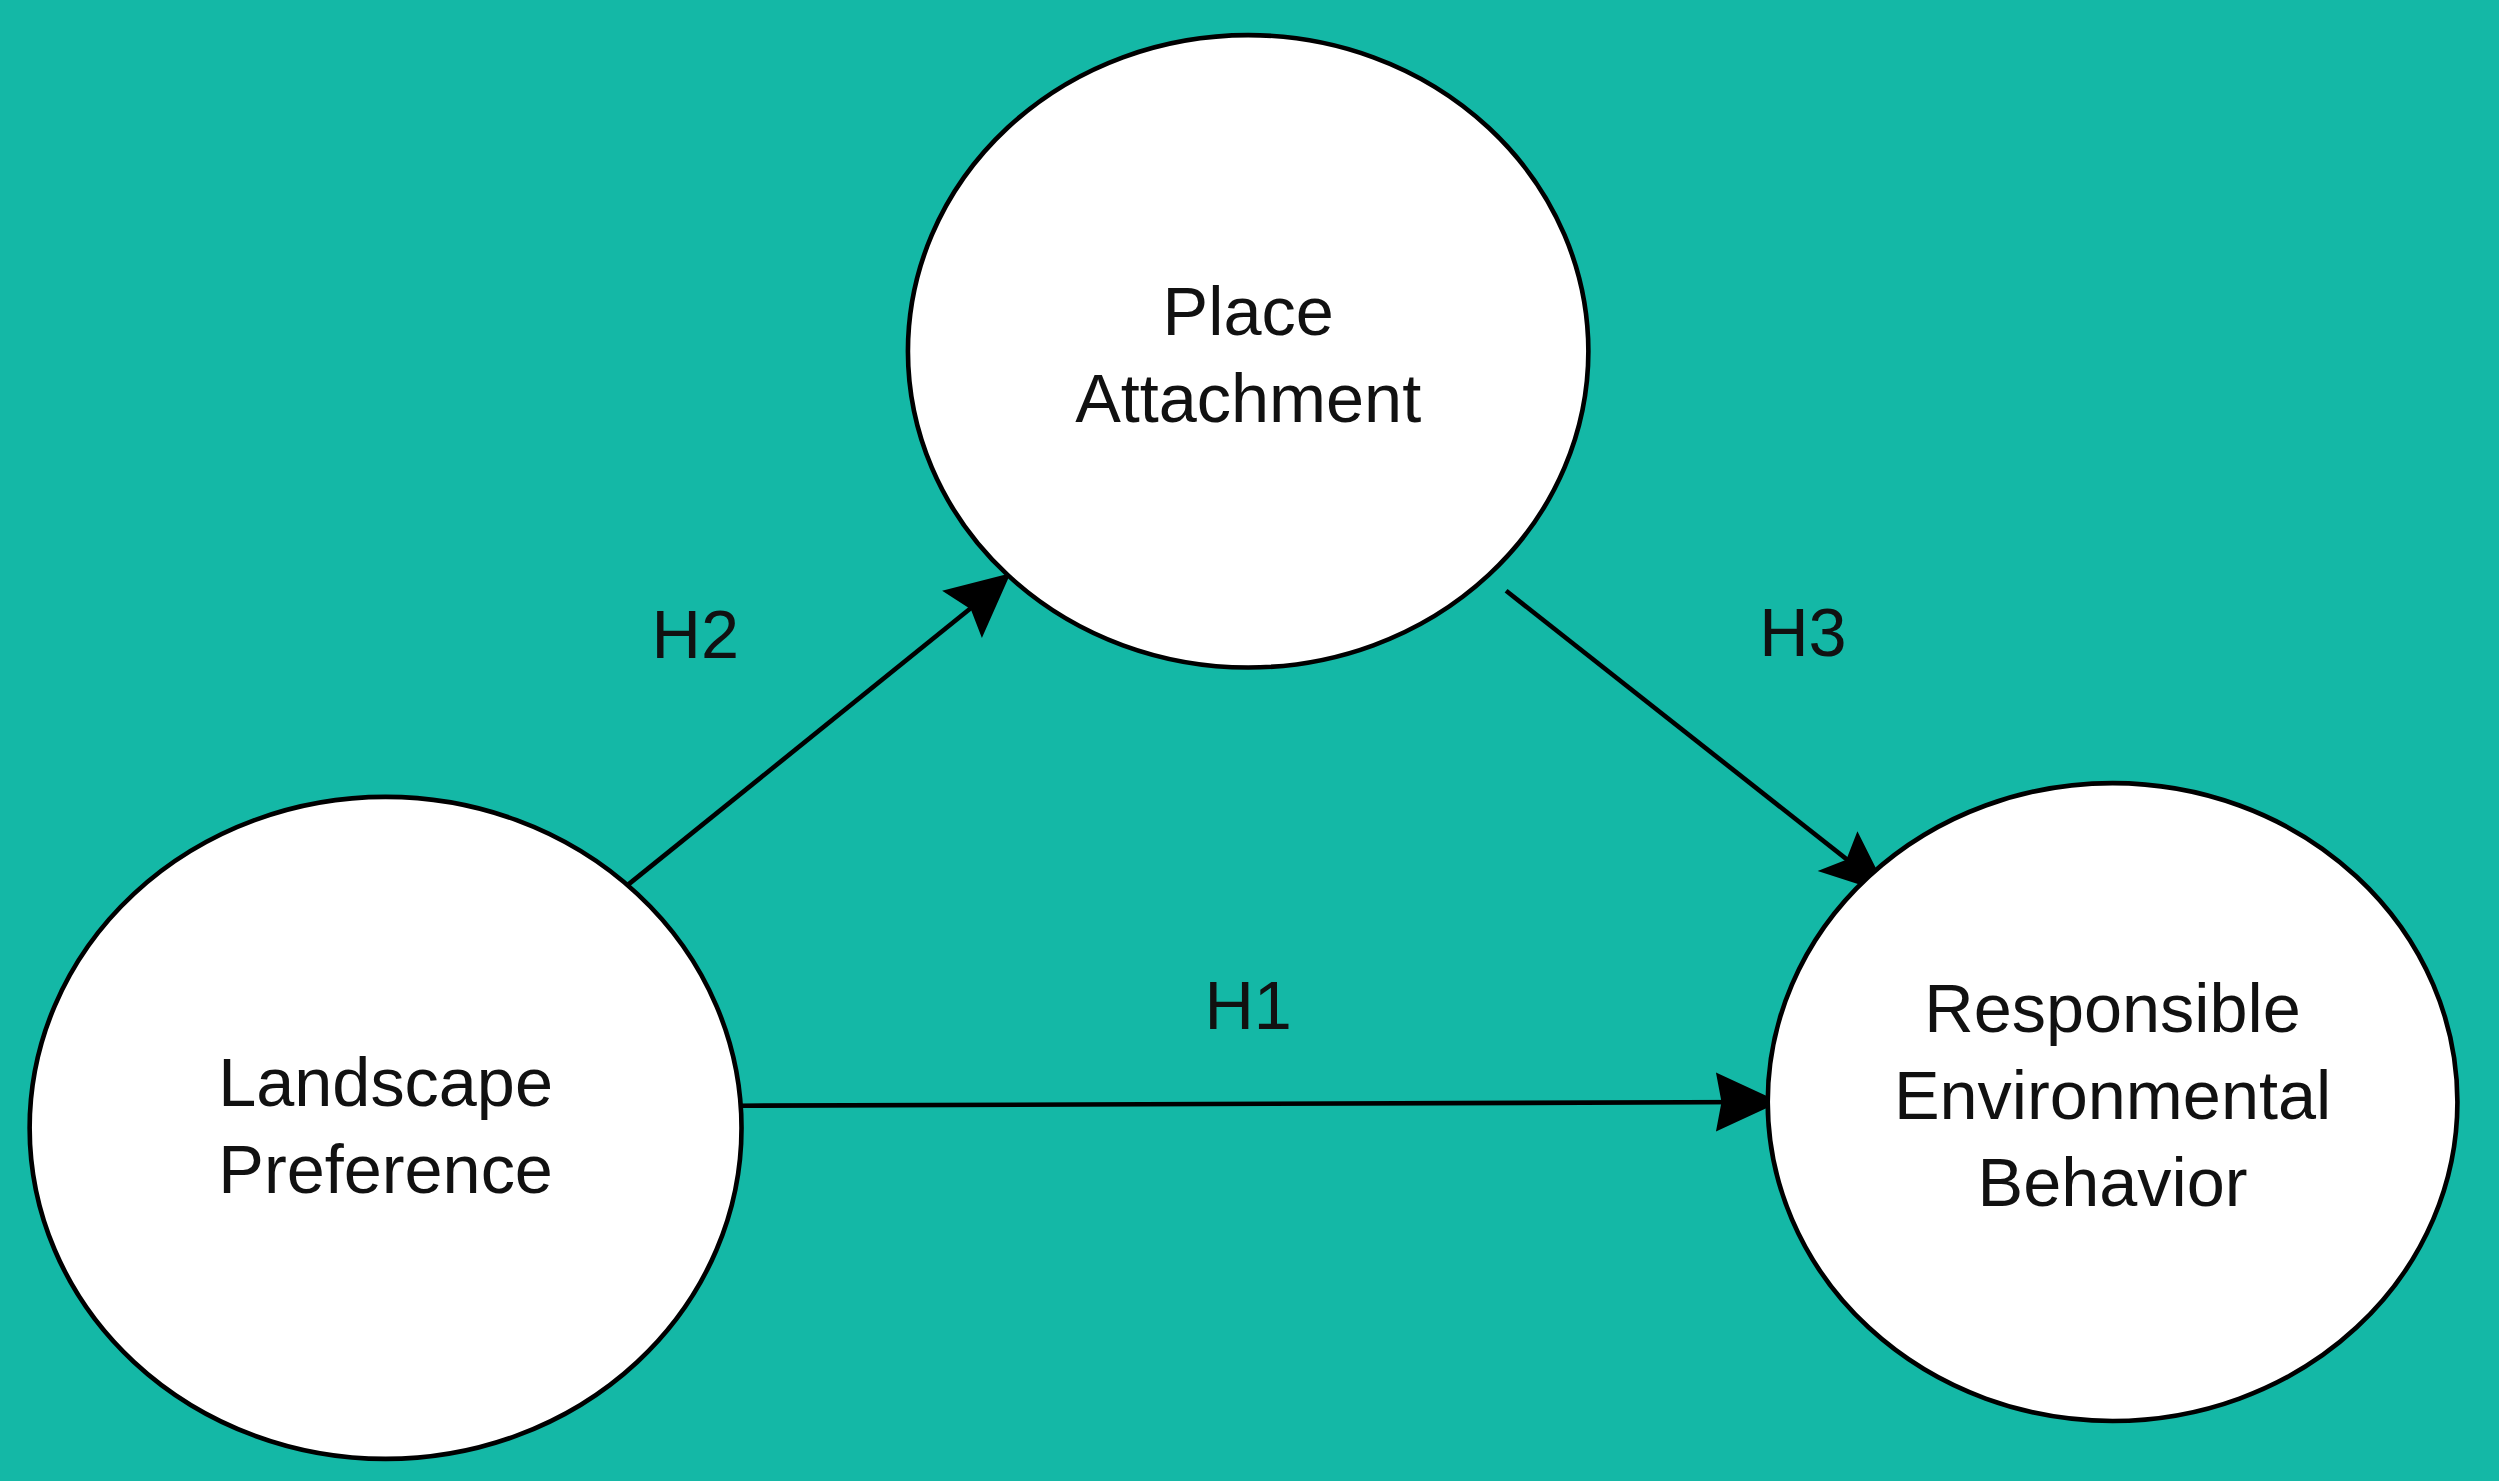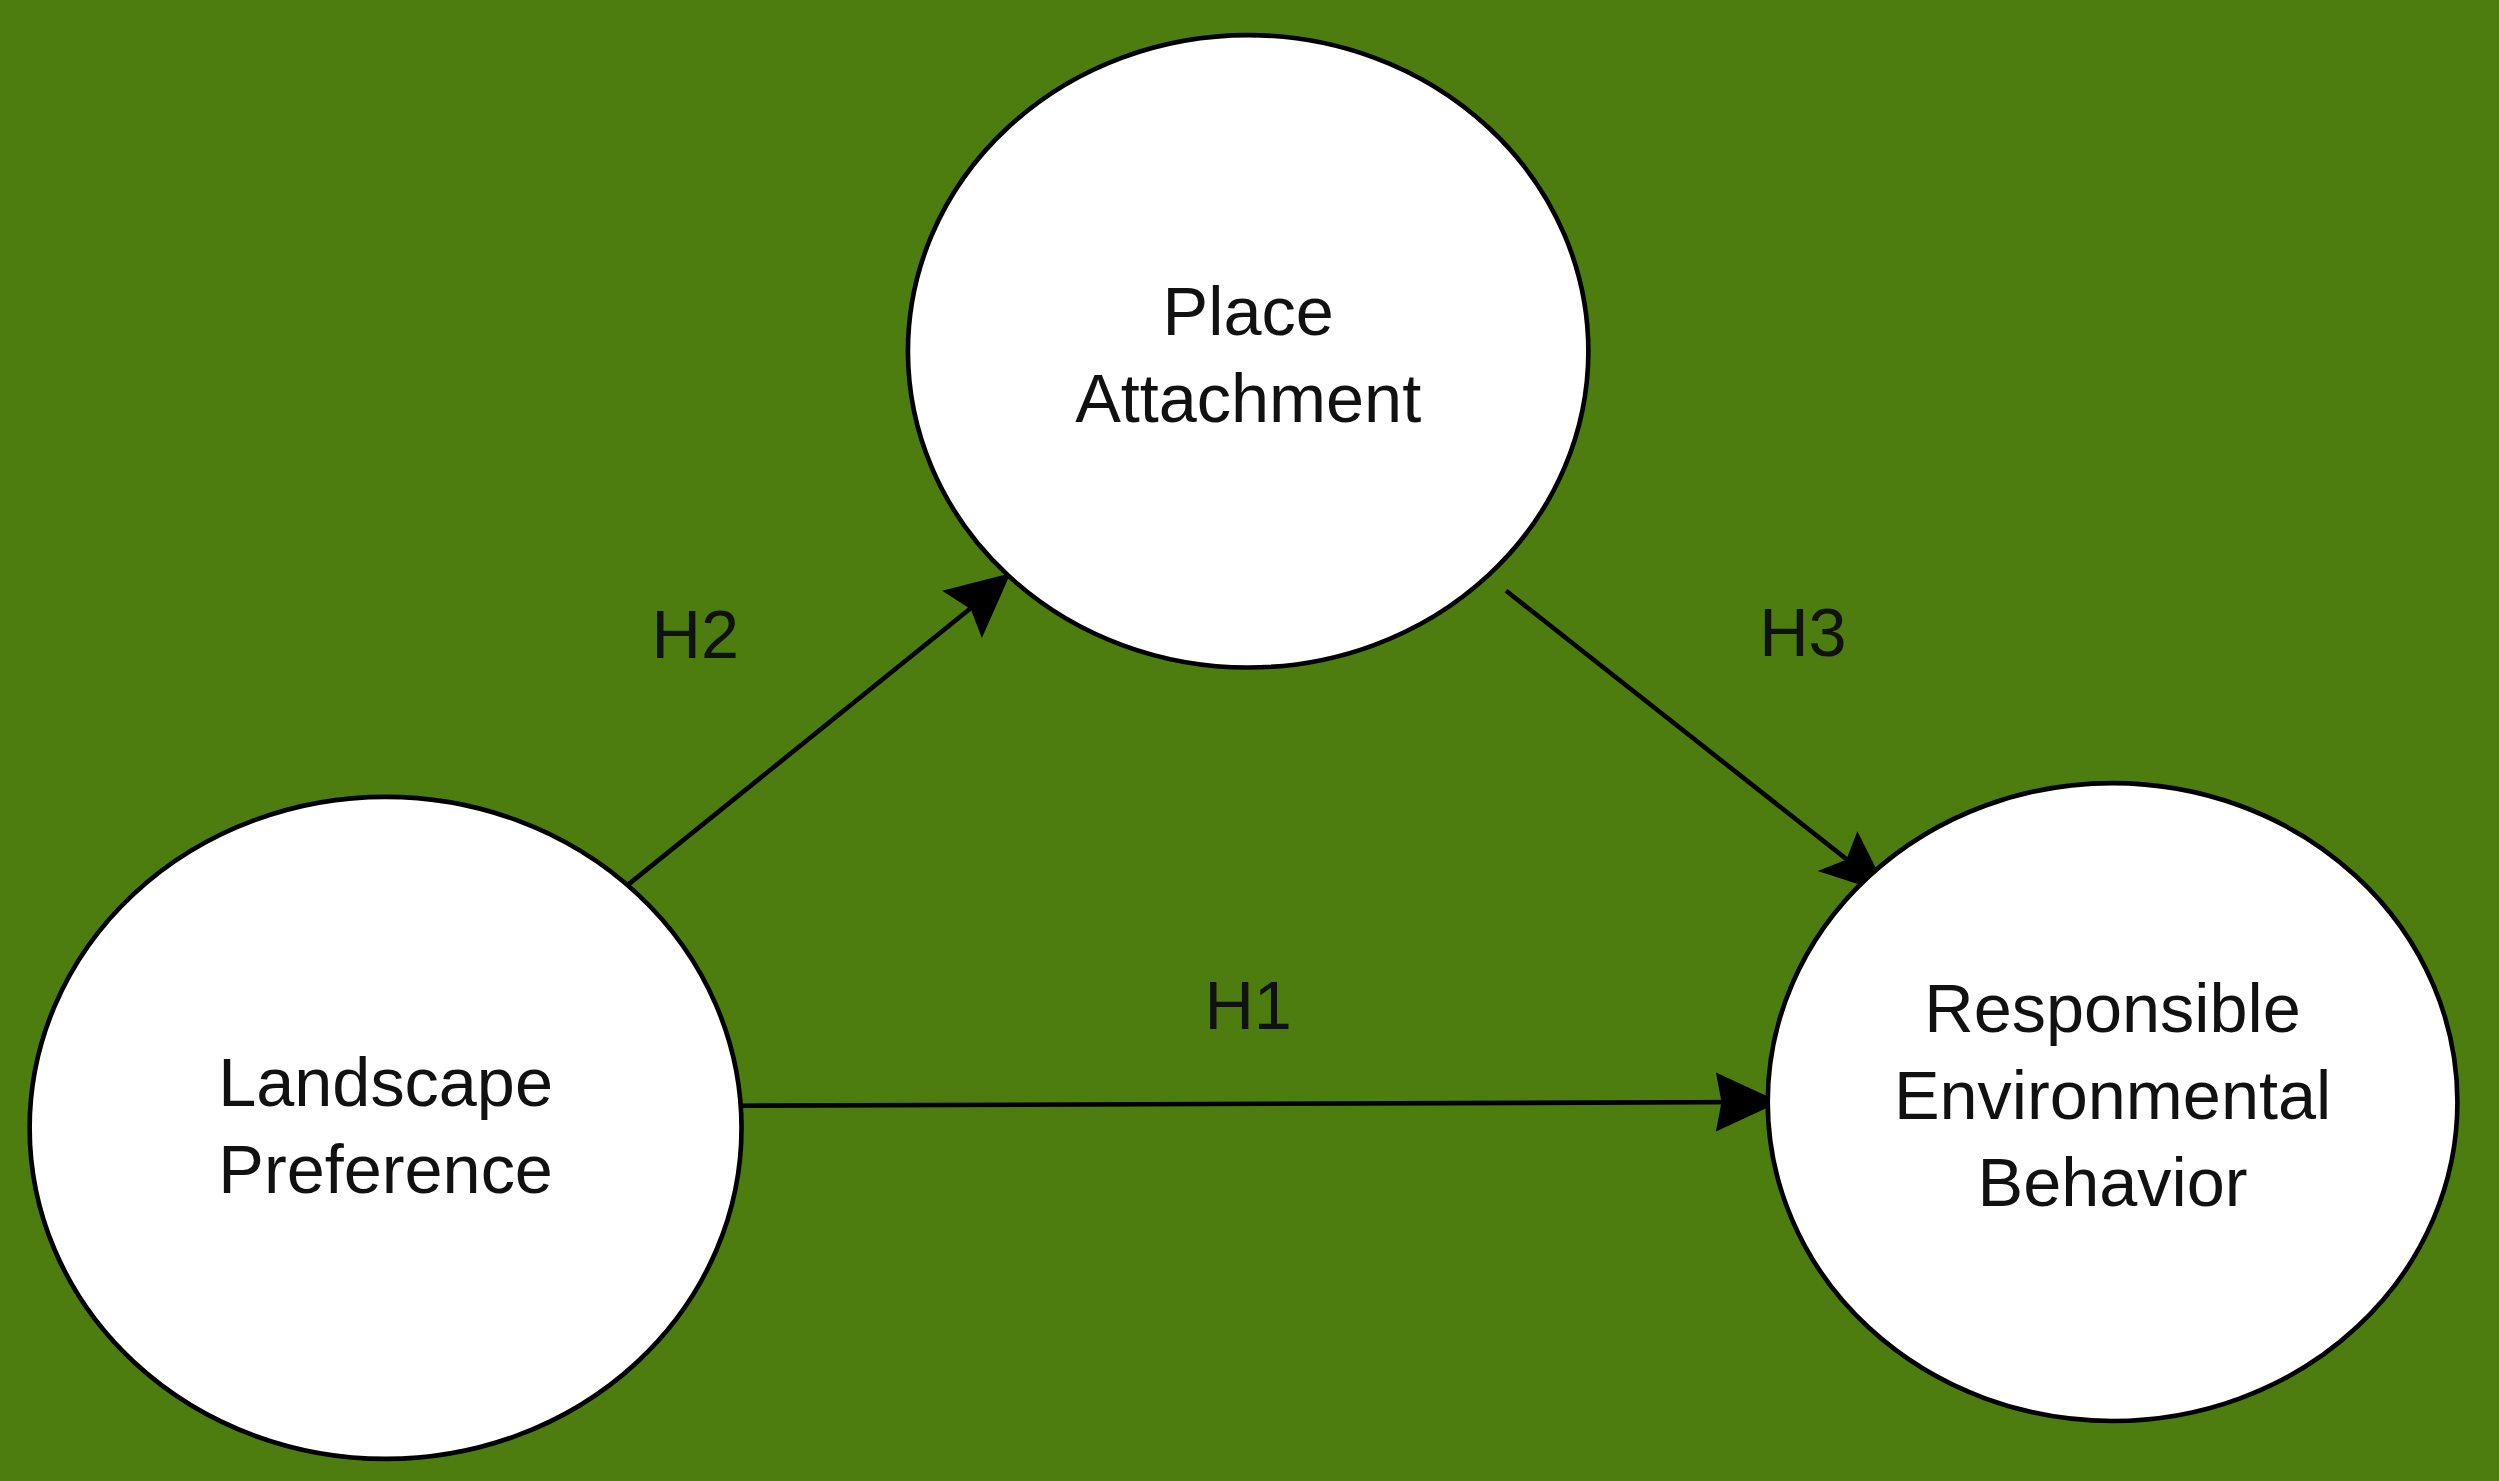--- a/index.html
+++ b/index.html
@@ -7,21 +7,21 @@
     padding: 0;
     background: #ffffff;
   }
   body {
     font-family: "Liberation Sans", sans-serif;
   }
   #canvas {
     position: relative;
     width: 2500px;
     height: 1482px;
-    background: #4d7c0f;
+    background: #14b8a6;
     overflow: hidden;
   }
   #diagram-svg {
     position: absolute;
     left: 0;
     top: 0;
     width: 2500px;
     height: 1482px;
   }
   .node-ellipse {

